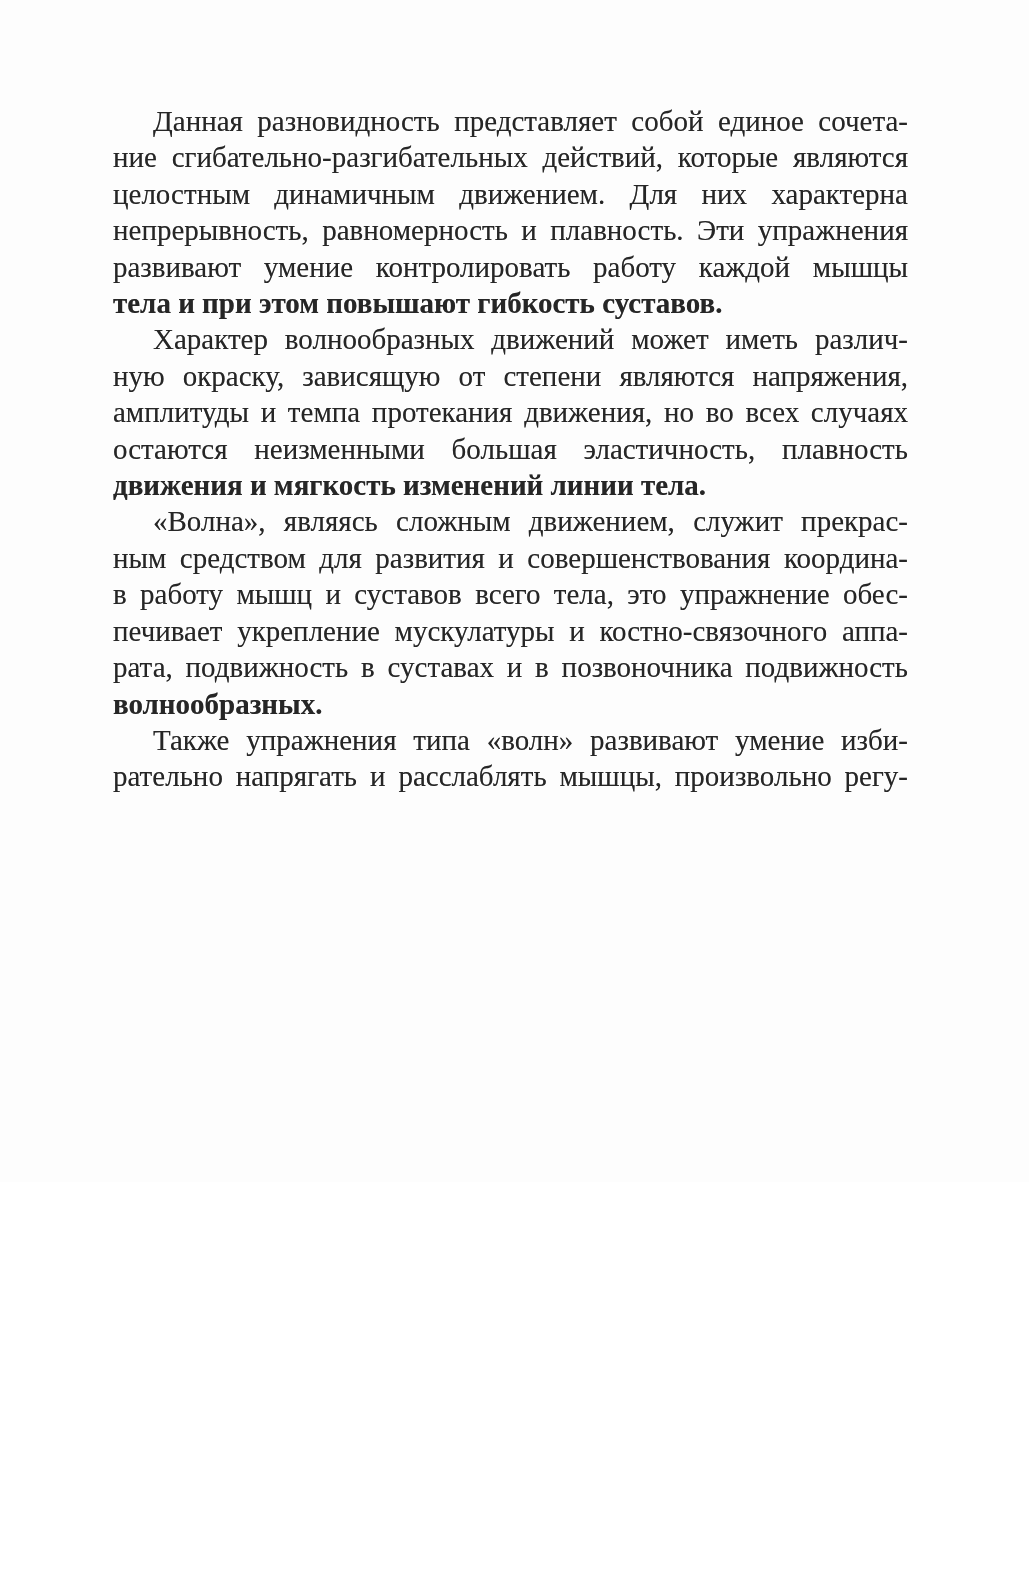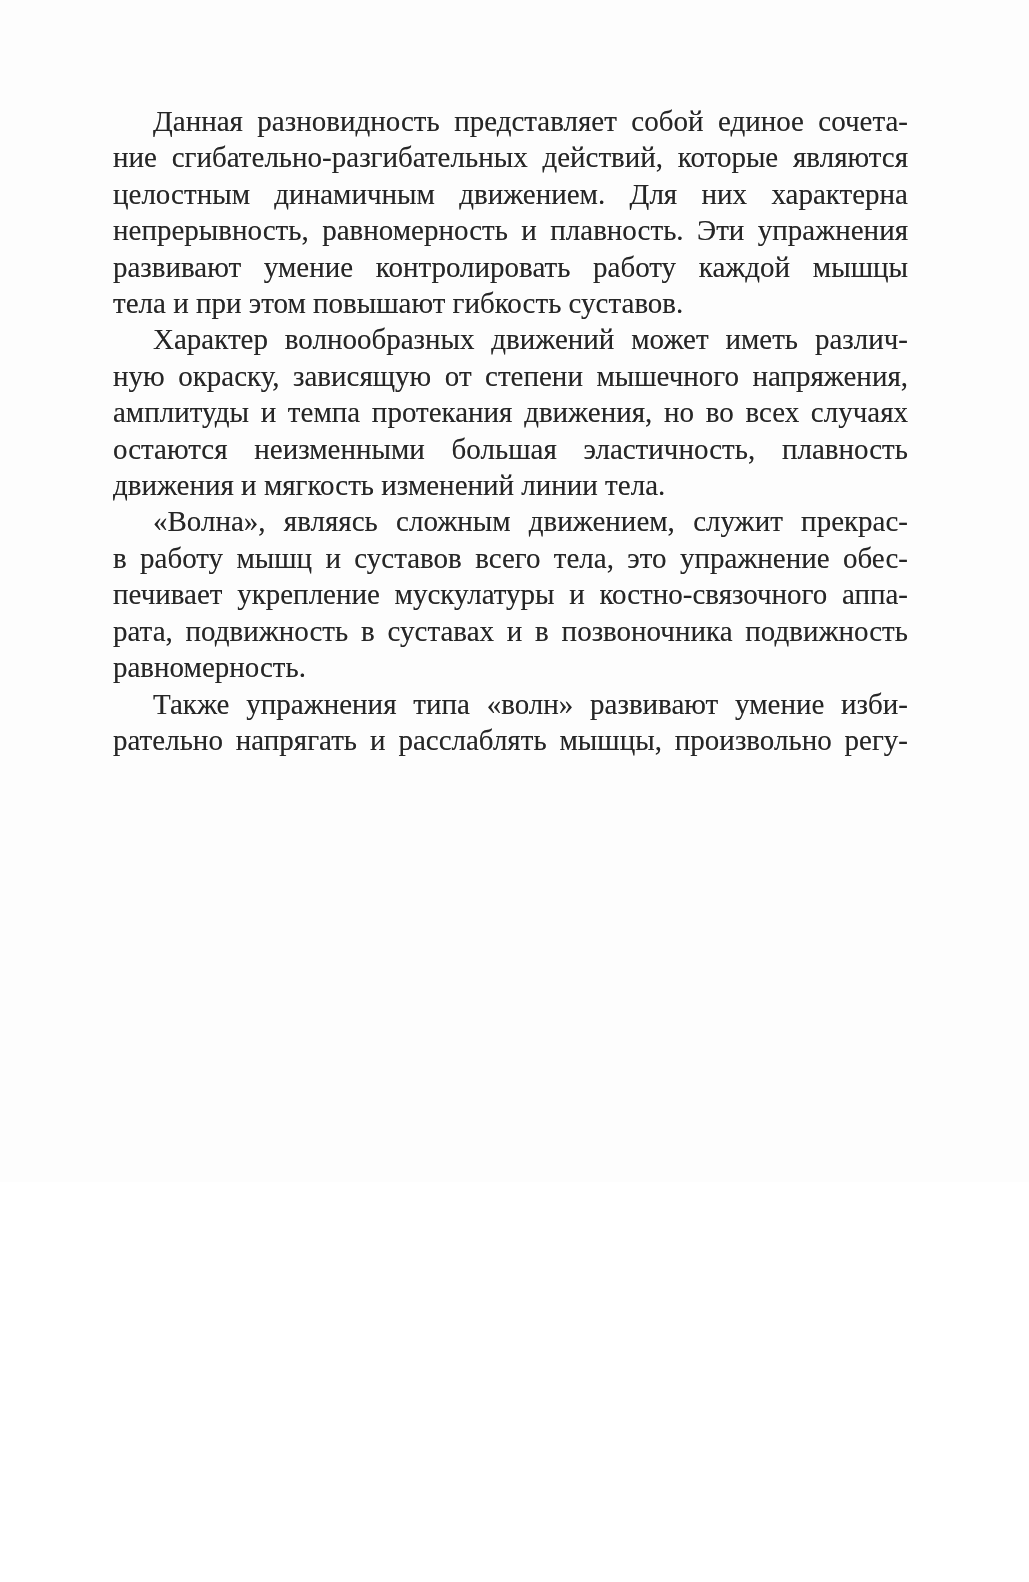--- a/index.html
+++ b/index.html
@@ -32,50 +32,52 @@
   .paragraph {
     margin: 0;
     padding: 0;
   }
   .line {
     text-align: justify;
     text-align-last: justify;
   }
   .line.last {
     text-align-last: left;
+    font-weight: bold;
   }
   .line.first {
     text-indent: 40px;
   }
 </style>
 </head>
 <body>
 
 <div class="page" style="background: rgb(253, 253, 253);">
   <div class="text-block" style="color: rgb(38, 38, 38);">
       <div class="paragraph">
         <div class="line first">Данная разновидность представляет собой единое сочета-</div>
         <div class="line">ние сгибательно-разгибательных действий, которые являются</div>
         <div class="line">целостным динамичным движением. Для них характерна</div>
         <div class="line">непрерывность, равномерность и плавность. Эти упражнения</div>
         <div class="line">развивают умение контролировать работу каждой мышцы</div>
         <div class="line last">тела и при этом повышают гибкость суставов.</div>
       </div>
       <div class="paragraph">
         <div class="line first">Характер волнообразных движений может иметь различ-</div>
-        <div class="line">ную окраску, зависящую от степени мышечного напряжения,</div>
+        <div class="line">ную окраску, зависящую от степени являются напряжения,</div>
         <div class="line">амплитуды и темпа протекания движения, но во всех случаях</div>
         <div class="line">остаются неизменными большая эластичность, плавность</div>
         <div class="line last">движения и мягкость изменений линии тела.</div>
       </div>
       <div class="paragraph">
         <div class="line first">«Волна», являясь сложным движением, служит прекрас-</div>
+        <div class="line">ным средством для развития и совершенствования координа-</div>
         <div class="line">в работу мышц и суставов всего тела, это упражнение обес-</div>
         <div class="line">печивает укрепление мускулатуры и костно-связочного аппа-</div>
         <div class="line">рата, подвижность в суставах и в позвоночника подвижность</div>
-        <div class="line last">равномерность.</div>
+        <div class="line last">волнообразных.</div>
       </div>
       <div class="paragraph">
         <div class="line first">Также упражнения типа «волн» развивают умение изби-</div>
         <div class="line">рательно напрягать и расслаблять мышцы, произвольно регу-</div>
       </div>
     </div>
 </div>
 
 </body></html>

